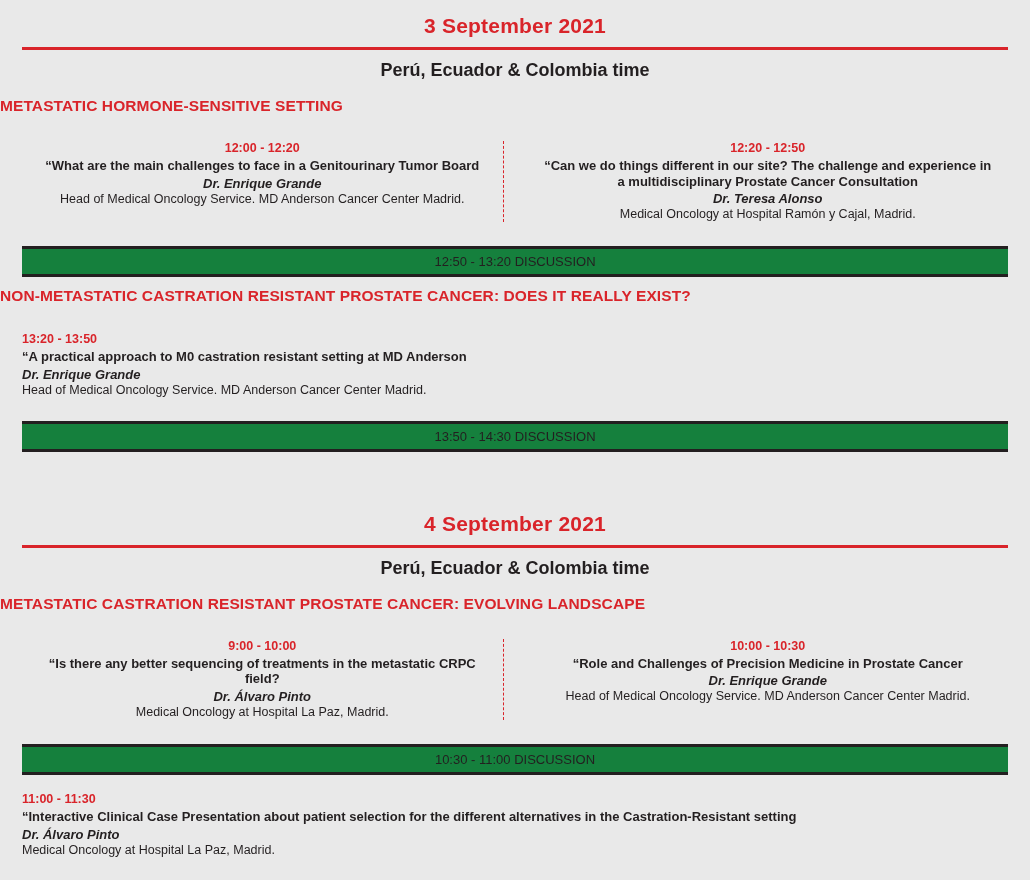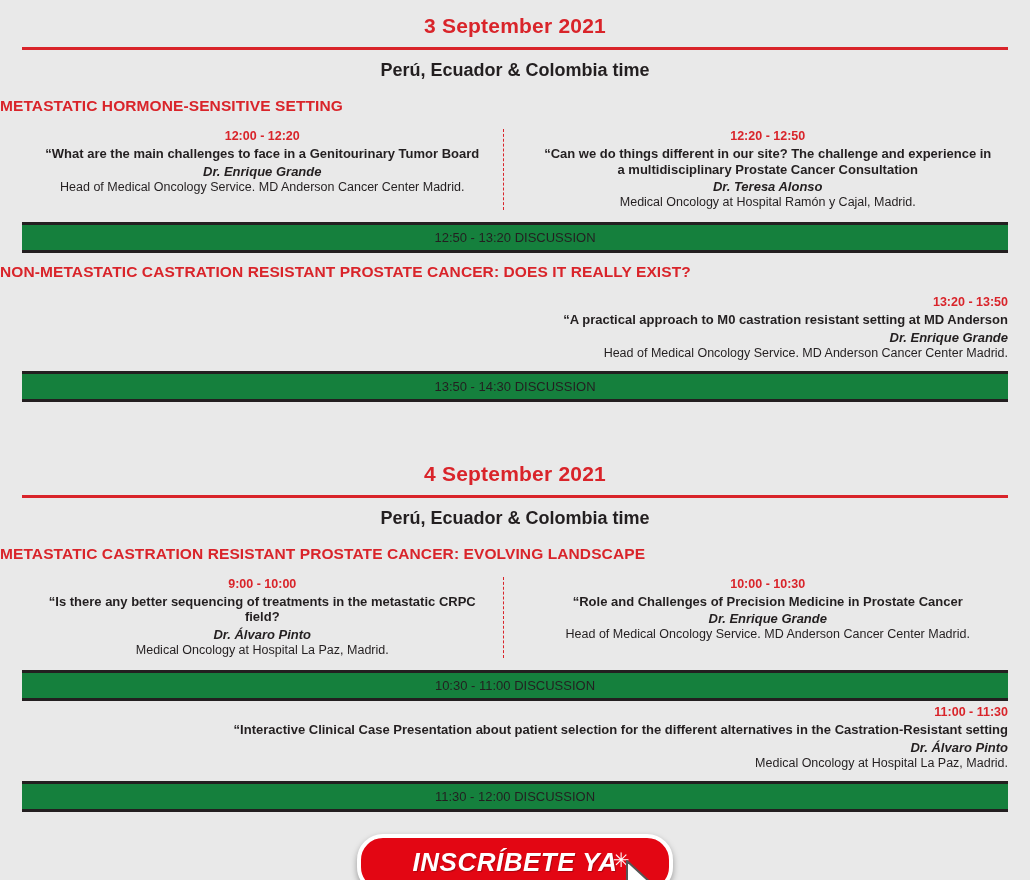--- a/index.html
+++ b/index.html
@@ -43,21 +43,21 @@
   }
   .section-heading {
     color: #d9242a;
     font-size: 15.5px;
     font-weight: bold;
     padding: 10px 0 10px 0;
     letter-spacing: 0.1px;
   }
   .two-col {
     display: flex;
-    margin: 4px 22px;
+    margin: 16px 22px;
     padding: 0 0 8px 0;
     gap: 24px;
   }
   .col {
     flex: 1 1 0;
     text-align: center;
     padding: 0 12px;
     box-sizing: border-box;
   }
   .col.left {
@@ -82,22 +82,22 @@
     font-weight: bold;
     color: #231f20;
     padding-bottom: 1px;
   }
   .affil {
     font-size: 12.5px;
     line-height: 1.2;
     color: #231f20;
   }
   .single-block {
-    text-align: right;
-    margin: 0 22px;
+    text-align: left;
+    margin: 13px 22px;
     padding: 4px 0 10px 0;
   }
   .discussion-bar {
     margin: 0 22px;
     background: #15803d;
     border-top: 3px solid #231f20;
     border-bottom: 3px solid #231f20;
     text-align: center;
     font-size: 13px;
     padding: 5px 0 5px 0;

